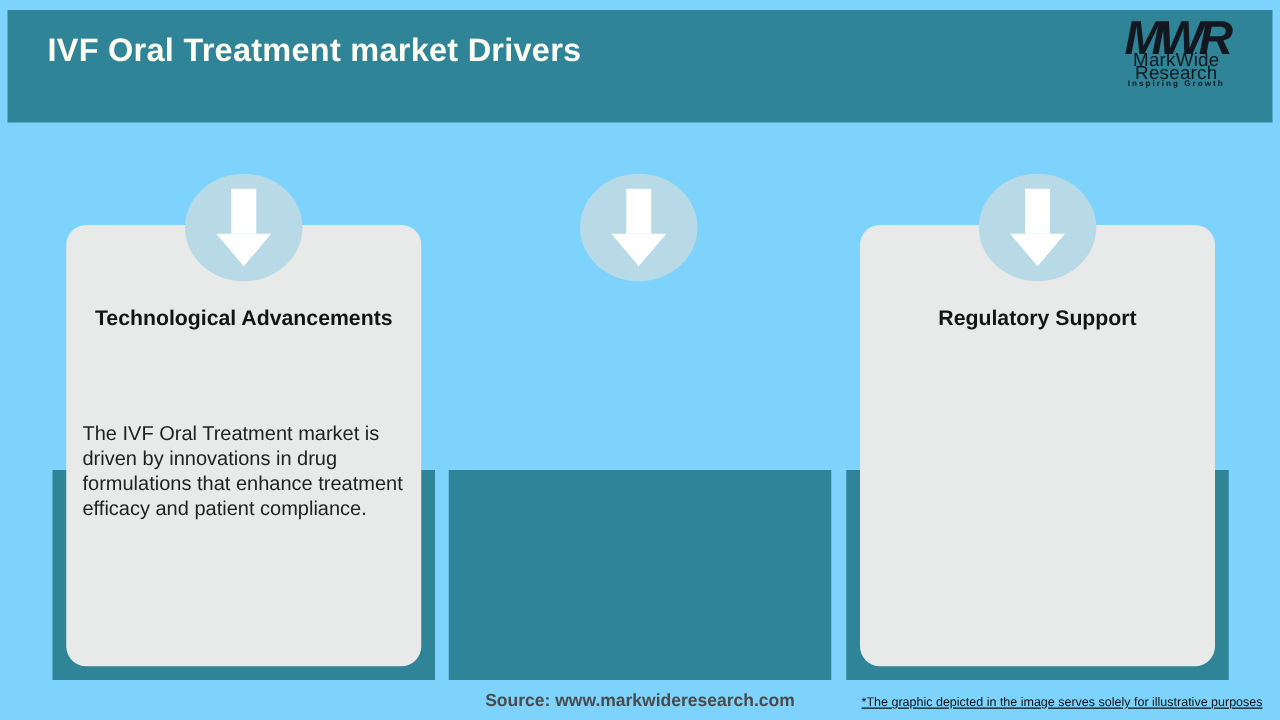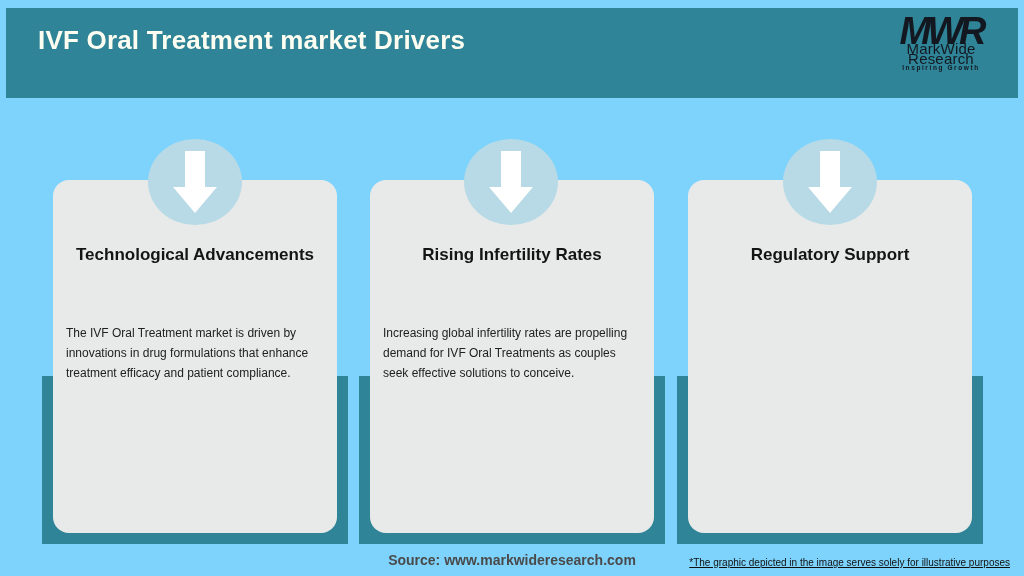--- a/index.html
+++ b/index.html
@@ -27,21 +27,21 @@
   .back-rect.b0{left:42px;}
   .back-rect.b1{left:359px;}
   .back-rect.b2{left:677px;}
 
   
   .card{position:absolute;top:180px;width:284px;height:353px;background:var(--card-gray);border-radius:16px;z-index:2;}
   .card.c0{left:53px;padding-left:26px;}
   .card.c1{left:370px;}
   .card.c2{left:688px;text-decoration:underline;}
   .card-title{position:absolute;top:65px;left:0;right:0;text-align:center;font-size:17px;font-weight:bold;color:#141414;}
-  .card-body{position:absolute;top:143px;left:13px;right:11px;font-size:12px;line-height:20px;color:#212121;}
+  .card-body{position:absolute;top:158px;left:13px;right:11px;font-size:16px;line-height:20px;color:#212121;}
 
   
   .circle{position:absolute;top:139px;width:94px;height:86px;border-radius:50%;background:var(--light-blue);z-index:3;}
   .circle.a0{left:148px;}
   .circle.a1{left:464px;}
   .circle.a2{left:783px;}
   .arrow-down{position:absolute;left:50%;top:12px;transform:translateX(-50%);width:44px;height:62px;}
   .arrow-shaft{position:absolute;left:12px;top:0;width:20px;height:36px;background:#ffffff;}
   .arrow-head{position:absolute;left:0;top:36px;width:0;height:0;border-left:22px solid transparent;border-right:22px solid transparent;border-top:26px solid #ffffff;}
 
@@ -65,24 +65,20 @@
 
   <div class="back-rect b0"></div>
   <div class="back-rect b1"></div>
   <div class="back-rect b2"></div>
 
   <div class="card c0">
     <div class="card-title">Technological Advancements</div>
     <div class="card-body">The IVF Oral Treatment market is driven by innovations in drug formulations that enhance treatment efficacy and patient compliance.</div>
   </div>
 
-  <div class="card c1">
-    <div class="card-title">Rising Infertility Rates</div>
-    <div class="card-body">Increasing global infertility rates are propelling demand for IVF Oral Treatments as couples seek effective solutions to conceive.</div>
-  </div>
 
   <div class="card c2">
     <div class="card-title">Regulatory Support</div>
   </div>
 
   <div class="circle a0">
     <div class="arrow-down">
       <div class="arrow-shaft"></div>
       <div class="arrow-head"></div>
     </div>

